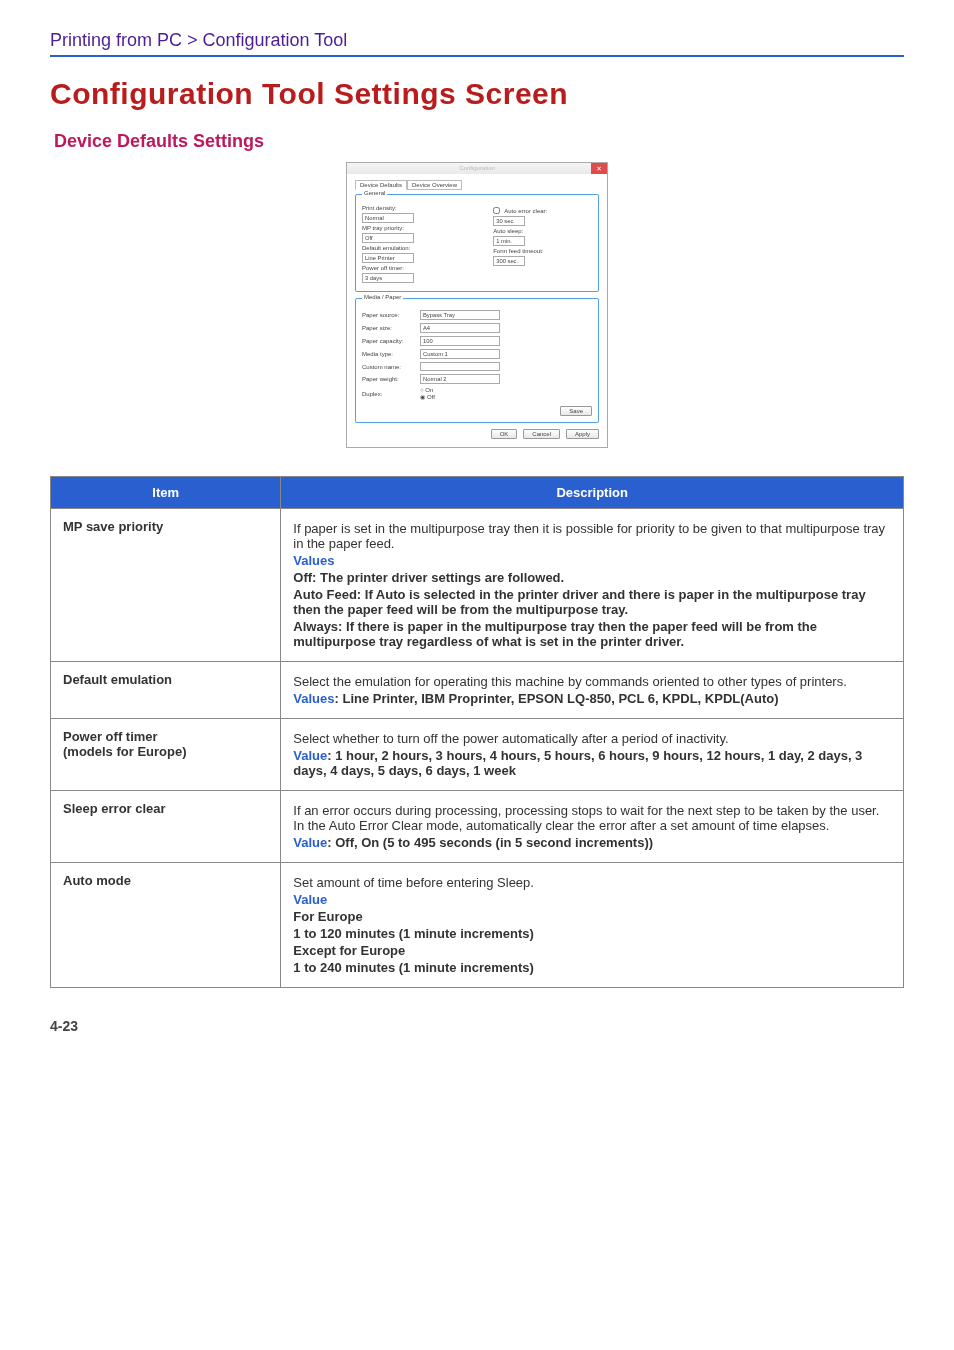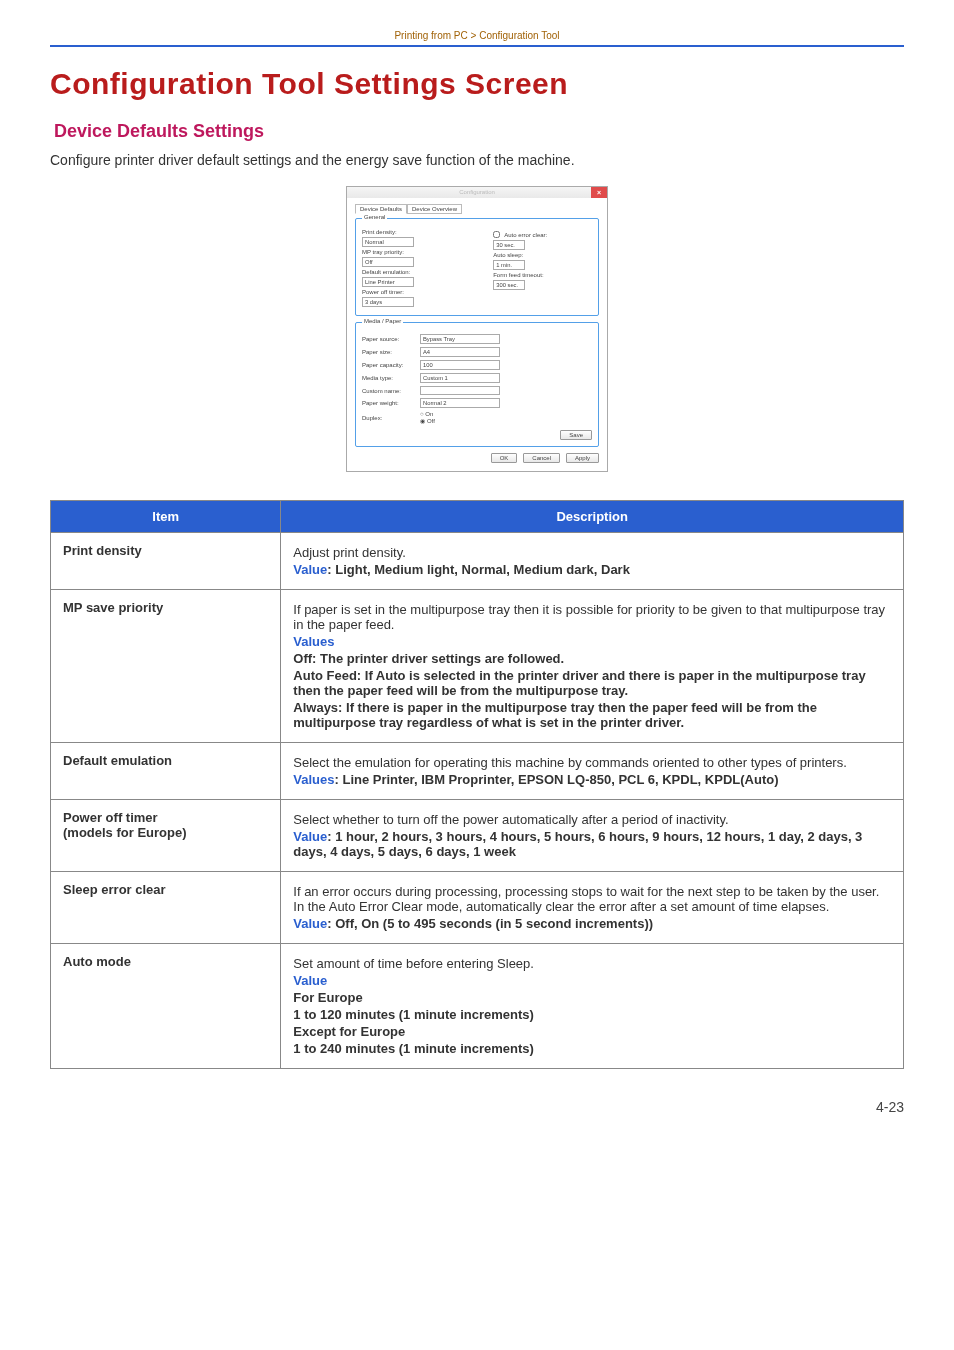--- a/index.html
+++ b/index.html
@@ -8,24 +8,23 @@
     color:#333;
     background:#fff;
   }
   .page{
     width:954px;
     margin:0 auto;
     padding:30px 50px 40px 50px;
     box-sizing:border-box;
   }
   .breadcrumb{
-    font-size:10px;
-    color:#a16207;
+    font-size:18px;
+    color:#4c1d95;
     margin-bottom:4px;
-    text-align:center;
   }
   .rule{
     height:2px;
     background:#2a5fcf;
     margin-bottom:20px;
   }
   h1.title{
     font-family:Arial,Helvetica,sans-serif;
     font-weight:900;
     color:#b91c1c;
@@ -162,36 +161,36 @@
     padding:10px 12px;
     vertical-align:top;
     background:#fff;
     color:#333;
   }
   table.settings td.item{font-weight:bold}
   .kw{color:#2a5fcf;font-weight:bold}
   .strong{font-weight:bold}
   .desc-block{margin:2px 0}
   .pagenum{
-    text-align:right;
+    text-align:left;
     font-size:14px;
     margin-top:30px;
     color:#444;
+    font-weight:bold;
   }
 </style>
 </head>
 <body>
 <div class="page">
 
 <div class="breadcrumb">Printing from PC &gt; Configuration Tool</div>
 <div class="rule"></div>
 
 <h1 class="title">Configuration Tool Settings Screen</h1>
 <h2 class="subsection">Device Defaults Settings</h2>
-<p class="lead">Configure printer driver default settings and the energy save function of the machine.</p>
 
 <div class="dlg-wrap">
   <div class="dlg">
     <div class="dlg-titlebar">
       <span>Configuration</span>
       <span class="dlg-close">×</span>
     </div>
     <div class="dlg-body">
       <div class="tabs">
         <span class="active">Device Defaults</span>
@@ -298,27 +297,20 @@
 
 <table class="settings">
   <thead>
     <tr>
       <th class="col-item">Item</th>
       <th>Description</th>
     </tr>
   </thead>
   <tbody>
 
-    <tr>
-      <td class="item">Print density</td>
-      <td>
-        <div class="desc-block">Adjust print density.</div>
-        <div class="desc-block"><span class="kw">Value</span><span class="strong">: Light, Medium light, Normal, Medium dark, Dark</span></div>
-      </td>
-    </tr>
 
     <tr>
       <td class="item">MP save priority</td>
       <td>
         <div class="desc-block">If paper is set in the multipurpose tray then it is possible for priority to be given to that multipurpose tray in the paper feed.</div>
         <div class="desc-block"><span class="kw">Values</span></div>
         <div class="desc-block strong">Off: The printer driver settings are followed.</div>
         <div class="desc-block strong">Auto Feed: If Auto is selected in the printer driver and there is paper in the multipurpose tray then the paper feed will be from the multipurpose tray.</div>
         <div class="desc-block strong">Always: If there is paper in the multipurpose tray then the paper feed will be from the multipurpose tray regardless of what is set in the printer driver.</div>
       </td>

